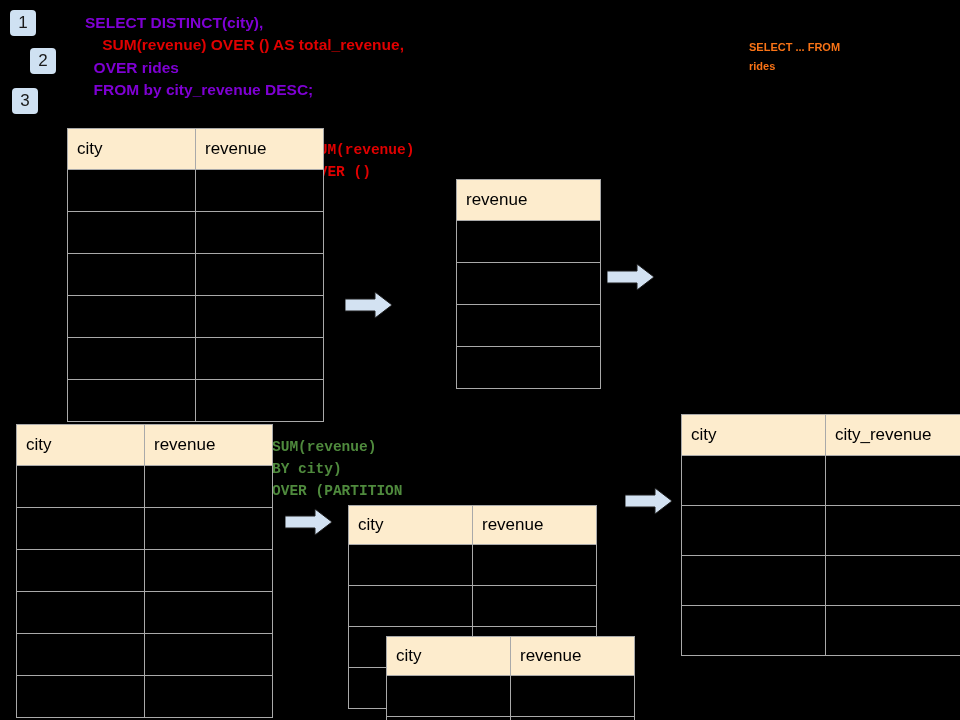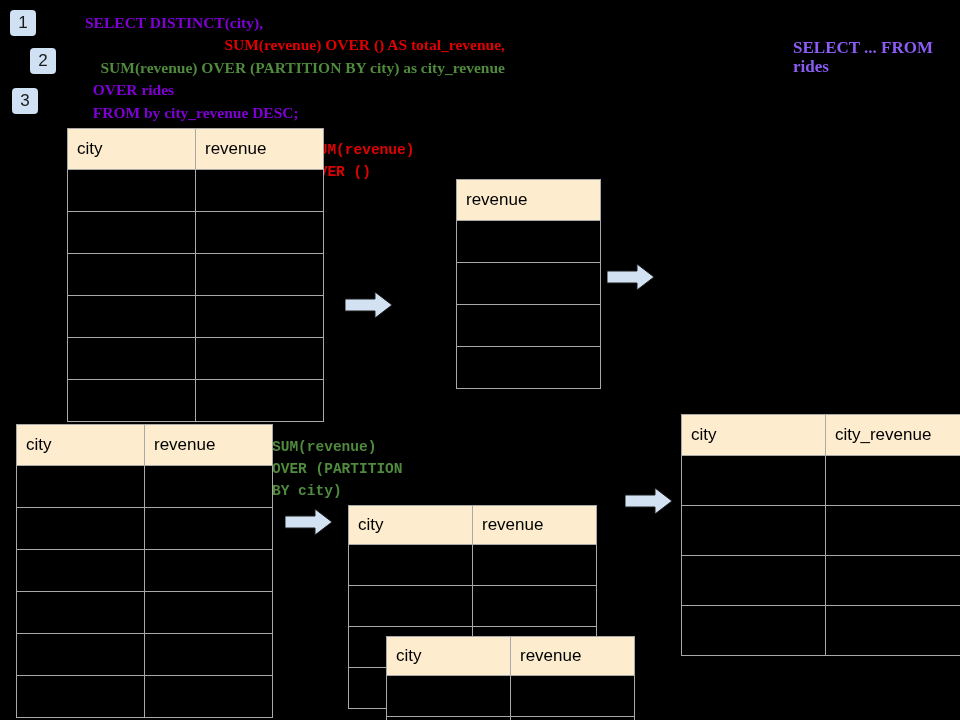--- a/index.html
+++ b/index.html
@@ -26,42 +26,41 @@
     font-size: 17px;
     line-height: 26px;
     text-align: center;
     width: 26px;
     height: 26px;
   }
 
   
   .code {
     position: absolute;
-    font-family: Liberation Serif, serif;
+    font-family: Liberation Sans, sans-serif;
     font-weight: bold;
     white-space: pre;
     letter-spacing: 0px;
   }
   .code-main {
     left: 85px;
     top: 12px;
     font-size: 15.5px;
     line-height: 22.4px;
   }
   .c-purple { color: #7f00d4; }
-  .c-red    { color: #e00000; text-align: right; }
+  .c-red    { color: #e00000; }
   .c-green  { color: #4f8a3d; }
 
   .code-side {
     left: 749px;
     top: 38px;
-    font-size: 17px;
+    font-size: 11px;
     line-height: 19px;
-    color: #8b5cf6;
-    margin-left: 44px;
+    color: #f97316;
   }
 
   
   .annot {
     position: absolute;
     font-family: "Liberation Mono", monospace;
     font-weight: bold;
     font-size: 14.5px;
     line-height: 22px;
     white-space: pre;
@@ -99,24 +98,24 @@
     position: absolute;
   }
 </style>
 </head>
 <body>
 
 <div id="canvas">
     <div class="badge" style="left:10px;top:10px;">1</div>
     <div class="badge" style="left:30px;top:48px;">2</div>
     <div class="badge" style="left:12px;top:88px;">3</div>
-    <div class="code code-main"><div class="c-purple">SELECT DISTINCT(city),</div><div class="c-red">    SUM(revenue) OVER () AS total_revenue,</div><div class="c-green">    SUM(revenue) OVER (PARTITION BY city) as city_revenue</div><div class="c-purple">  OVER rides</div><div class="c-purple">  FROM by city_revenue DESC;</div></div>
+    <div class="code code-main"><div class="c-purple">SELECT DISTINCT(city),</div><div class="c-red">    SUM(revenue) OVER () AS total_revenue,</div><div class="c-purple">  OVER rides</div><div class="c-purple">  FROM by city_revenue DESC;</div></div>
     <div class="code code-side"><div>SELECT ... FROM</div><div>rides</div></div>
     <div class="annot annot-red" style="left:310px;top:139px;"><div>SUM(revenue)</div><div>OVER ()</div></div>
-    <div class="annot annot-green" style="left:272px;top:436px;"><div>SUM(revenue)</div><div>OVER (PARTITION</div><div>BY city)</div></div>
+    <div class="annot annot-green" style="left:272px;top:436px;"><div>SUM(revenue)</div><div>BY city)</div><div>OVER (PARTITION</div></div>
     <table class="tbl" style="left:67px;top:128px;width:236px;z-index:10;">
       <thead>
         <tr>
           <th style="width:118px;height:40px;">city</th>
           <th style="width:118px;height:40px;">revenue</th>
         </tr>
       </thead>
       <tbody>
         <tr>
           <td style="width:118px;height:41px;"></td>

